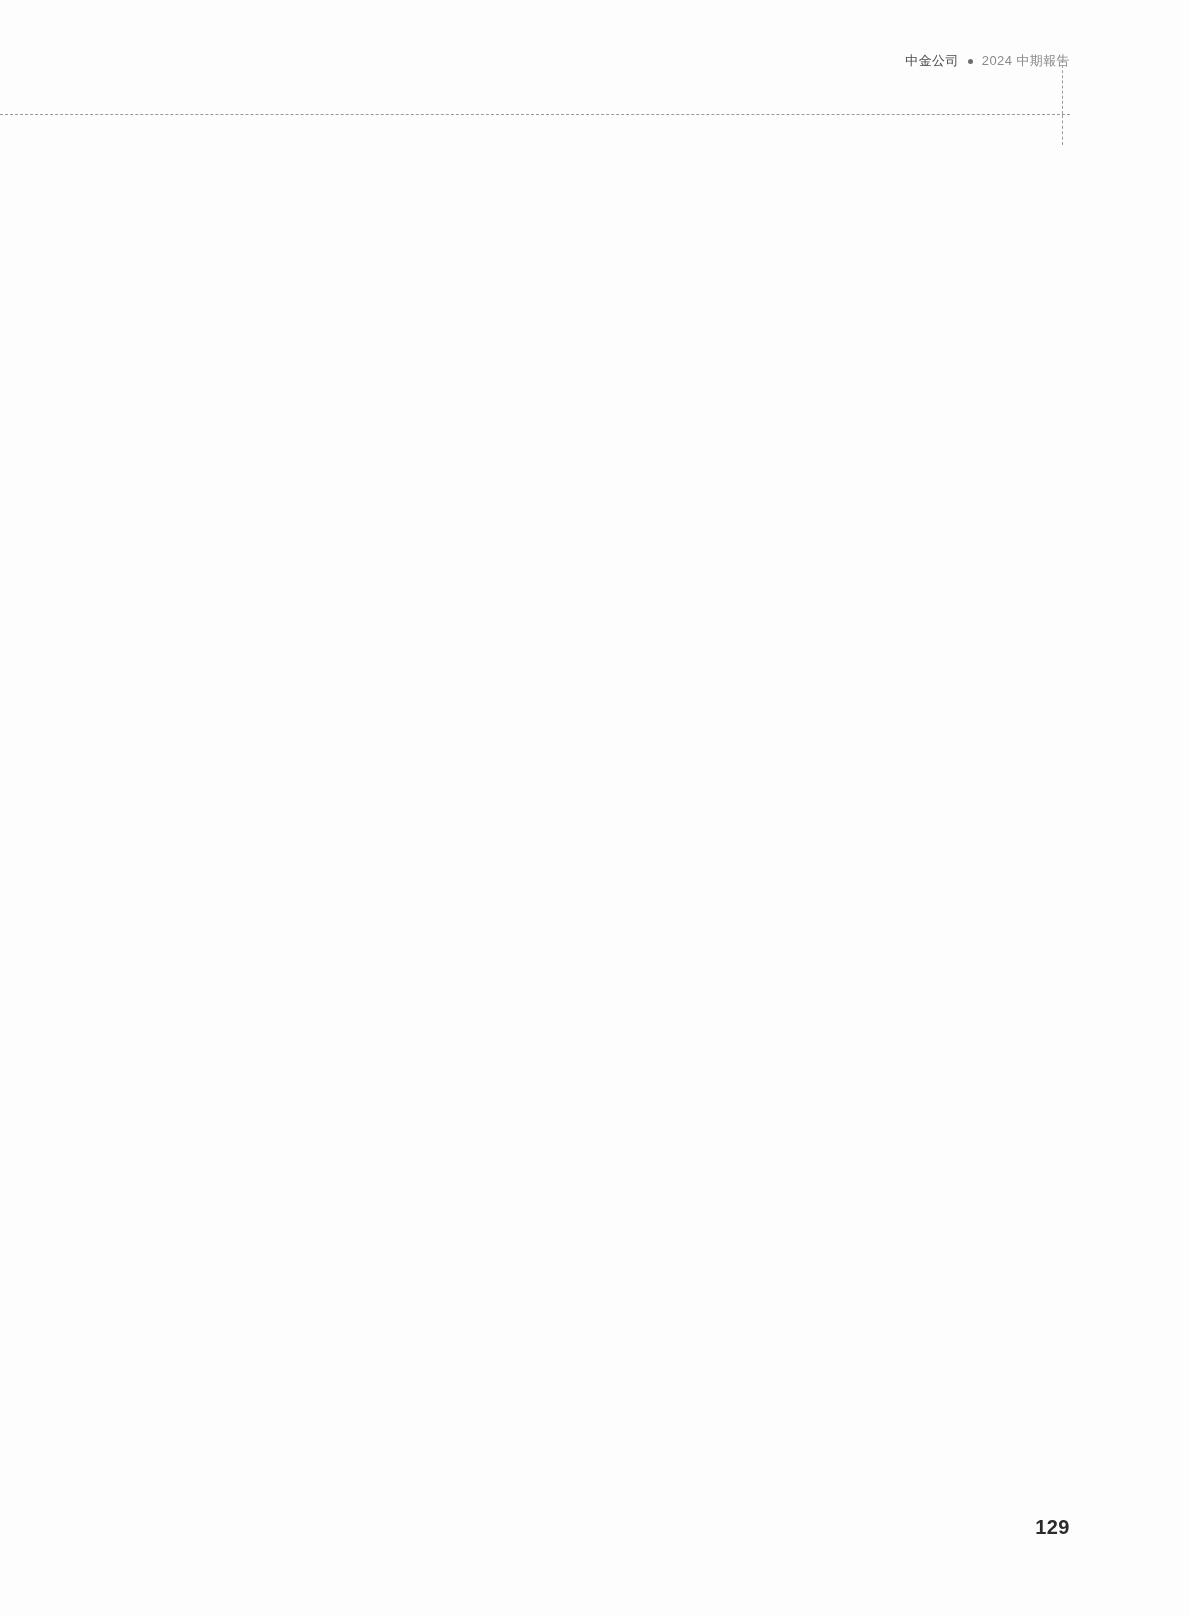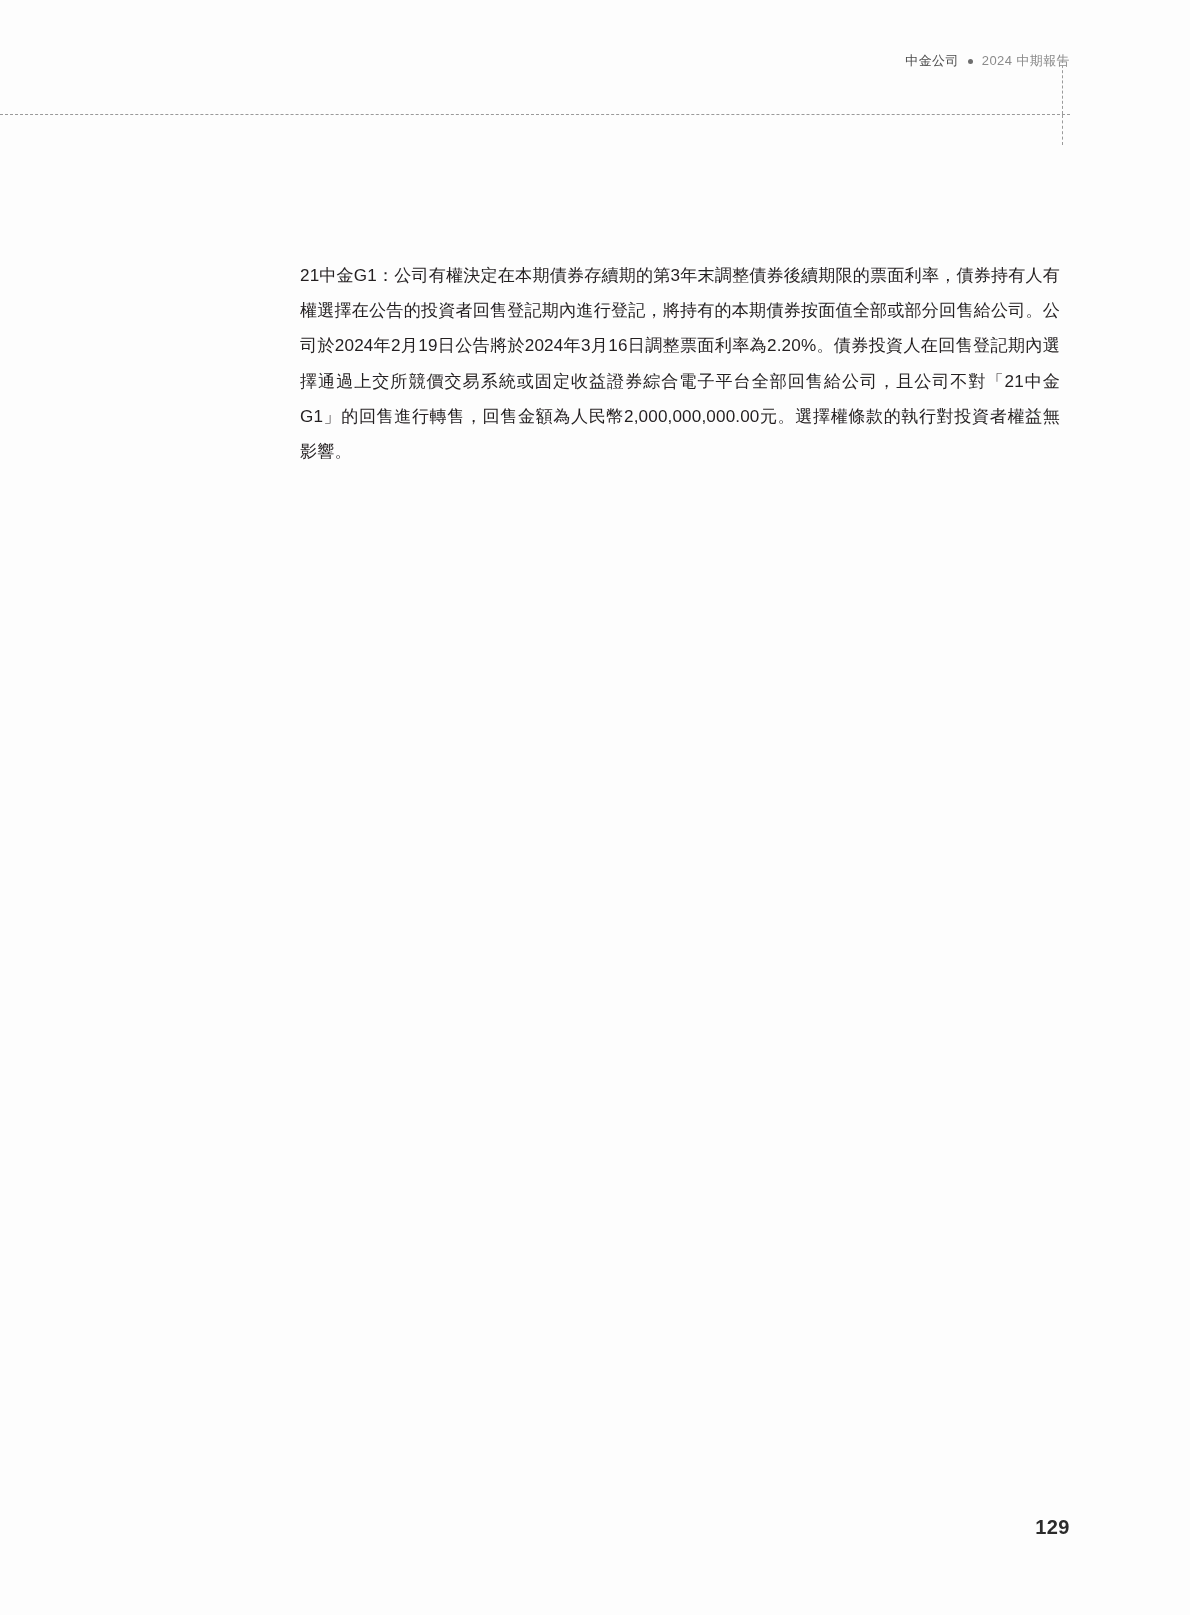--- a/index.html
+++ b/index.html
@@ -100,18 +100,17 @@
     <span>中金公司</span>
     <span class="dot"></span>
     <span class="report">2024 中期報告</span>
   </div>
 
   <div class="rule"></div>
   <div class="tick t1"></div>
   <div class="tick t2"></div>
 
   <div class="content">
-    <p class="para">21中金G1：公司有權決定在本期債券存續期的第3年末調整債券後續期限的票面利率，債券持有人有權選擇在公告的投資者回售登記期內進行登記，將持有的本期債券按面值全部或部分回售給公司。公司於2024年2月19日公告將於2024年3月16日調整票面利率為2.20%。債券投資人在回售登記期內選擇通過上交所競價交易系統或固定收益證券綜合電子平台全部回售給公司，且公司不對「21中金G1」的回售進行轉售，回售金額為人民幣2,000,000,000.00元。選擇權條款的執行對投資者權益無影響。</p>
   </div>
 
   <div class="page-number">129</div>
 
 </div>
 
 </body></html>

